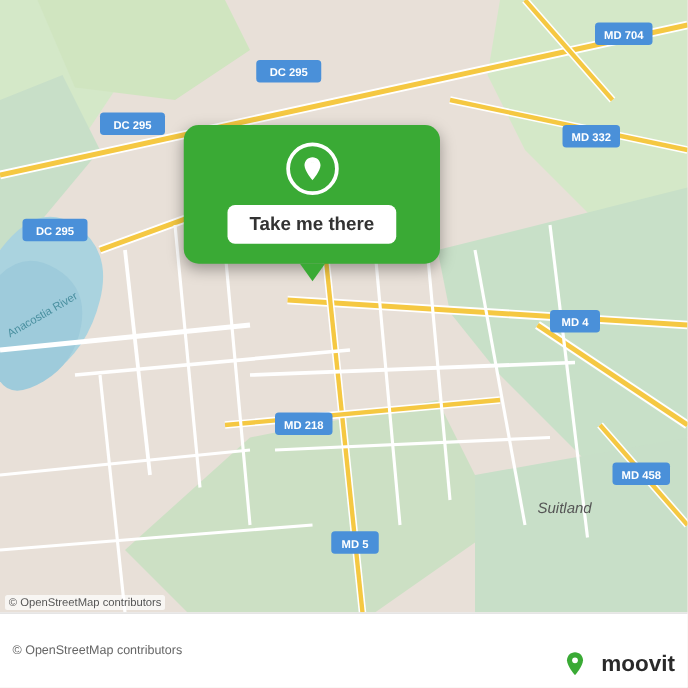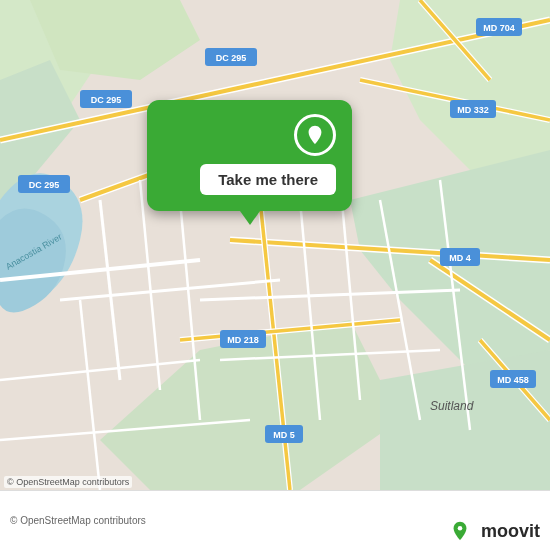--- a/index.html
+++ b/index.html
@@ -31,21 +31,21 @@
     #callout {
       position: absolute;
       top: 100px;
       left: 147px;
       width: 205px;
       background: #3aaa35;
       border-radius: 12px;
       padding: 14px 16px 16px;
       display: flex;
       flex-direction: column;
-      align-items: flex-end;
+      align-items: center;
       box-shadow: 0 4px 12px rgba(0,0,0,0.35);
     }
 
     #callout::after {
       content: '';
       position: absolute;
       bottom: -14px;
       left: 50%;
       transform: translateX(-50%);
       border-left: 10px solid transparent;

